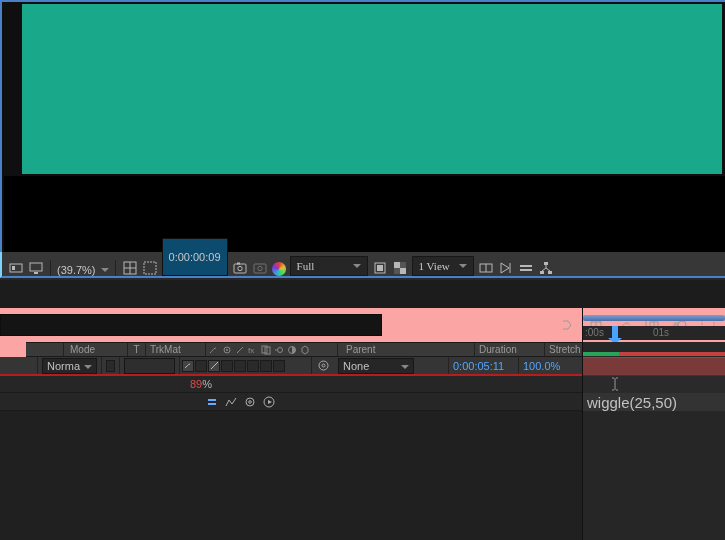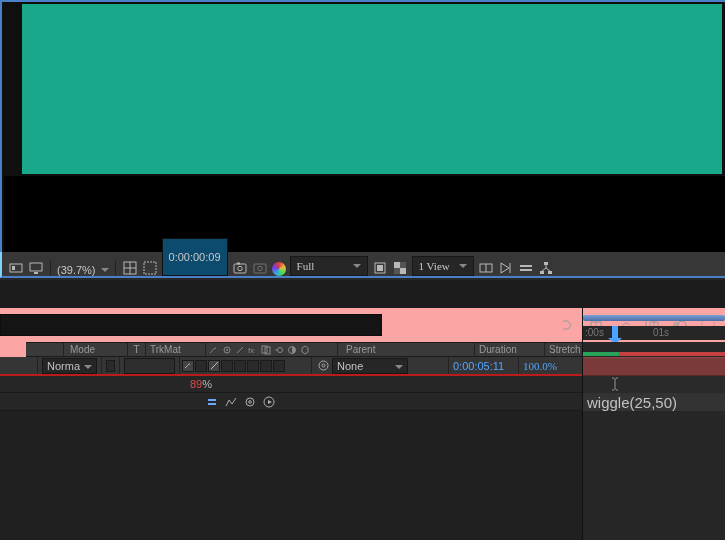--- a/index.html
+++ b/index.html
@@ -197,23 +197,23 @@
     border-bottom:2px solid #b91c1c;
     display:flex; align-items:center;
     font-size:11px;
   }
   .layer-row .cell { border-right:1px solid #222; height:100%; display:flex; align-items:center; padding:0 4px; }
   .layer-row .cell.visibility { width:38px; }
   .layer-row .cell.mode { width:64px; }
   .layer-row .cell.t { width:18px; }
   .layer-row .cell.trkmat { width:60px; }
   .layer-row .cell.switches { width:132px; gap:1px; padding-left:2px; }
-  .layer-row .cell.parent { flex:1; gap:2px; }
+  .layer-row .cell.parent { flex:1; gap:8px; }
   .layer-row .cell.duration { width:70px; color:#52a6ff; }
-  .layer-row .cell.stretch { width:64px; color:#52a6ff;font-family:Liberation Serif, serif; }
+  .layer-row .cell.stretch { width:64px; color:#52a6ff; }
 
   .mini-dd {
     background:#262626; border:1px solid #171717; height:16px;
     display:flex; align-items:center; padding:0 4px; width:100%;
     color:#c0c0c0; font-size:11px;
     position:relative;
   }
   .mini-dd .dd-caret { position:absolute; right:4px; top:6px; }
 
   .sw-box { width:12px; height:12px; background:#2a2a2a; border:1px solid #1a1a1a; display:inline-flex; align-items:center; justify-content:center; }

